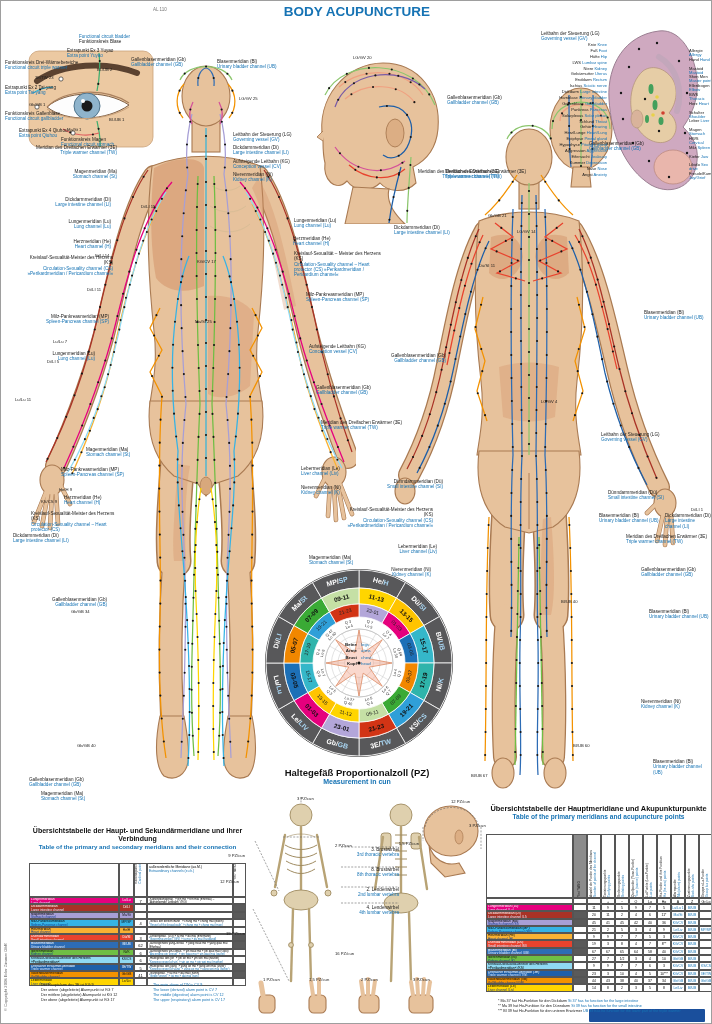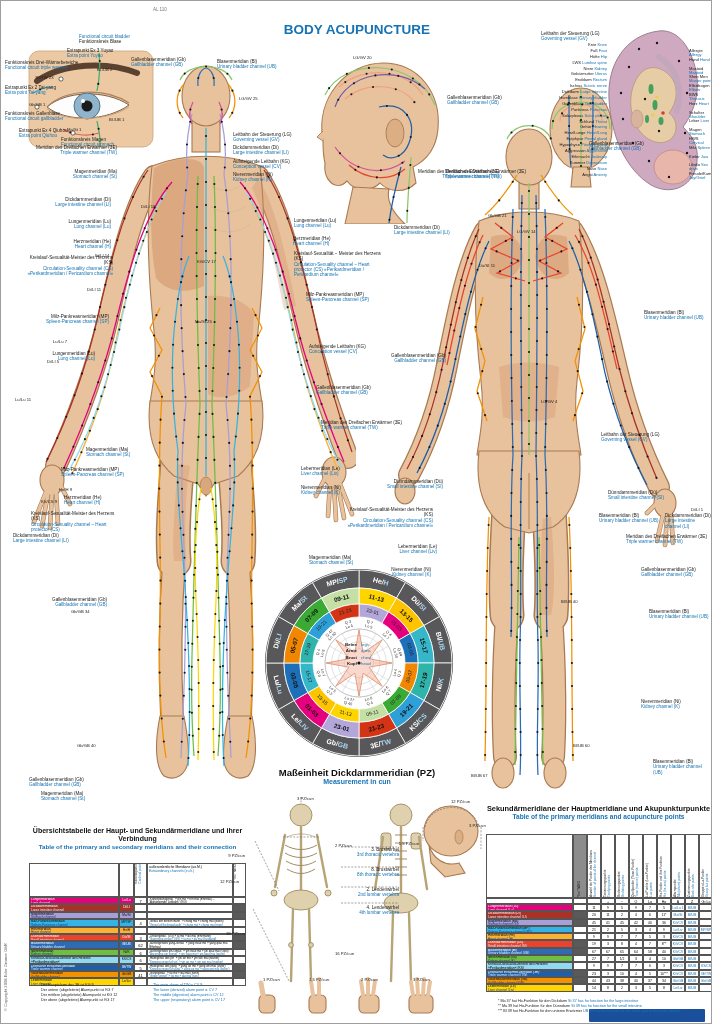--- a/index.html
+++ b/index.html
@@ -1,21 +1,21 @@
 <!DOCTYPE html>
 <html><head>
 <meta charset="utf-8">
 <style>
   html,body{margin:0;padding:0;background:#e8e8e8;}
   #poster{position:relative;width:712px;height:1024px;background:#ffffff;border:1px solid #9e9e9e;
     box-sizing:border-box;overflow:hidden;font-family:"Liberation Sans",sans-serif;margin:0 auto;}
   .abs{position:absolute;}
   #main-title{position:absolute;top:4px;left:0;width:712px;text-align:center;}
   #main-title .de{font-size:30px;font-weight:bold;letter-spacing:1px;color:#111;line-height:1;}
-  #main-title .en{font-size:13.5px;font-weight:bold;color:#1673b4;line-height:1.1;margin-top:18px;}
+  #main-title .en{font-size:13.5px;font-weight:bold;color:#1673b4;line-height:1.1;}
   .lbl{position:absolute;font-size:4.6px;line-height:1.15;max-width:88px;}
   .lbl .de{color:#1c1c1c;display:block;}
   .lbl .en{color:#1673b4;display:block;}
   .lbl.r{text-align:right;}
   .tag{position:absolute;font-size:4.2px;color:#1c1c1c;white-space:nowrap;}
   .sect-title{position:absolute;text-align:center;}
   .sect-title .de{font-weight:bold;color:#111;display:block;}
   .sect-title .en{font-weight:bold;color:#1673b4;display:block;}
   #meas-title .de{font-size:9.5px;} #meas-title .en{font-size:7px;}
   #tblL-title .de{font-size:7px;line-height:1.15;} #tblL-title .en{font-size:6.2px;}
@@ -1242,30 +1242,30 @@
           <rect x="2" y="14" width="24" height="18" rx="5" class="skin"></rect>
           <path class="fingS" style="stroke-width:4" d="M6,14 L4,1"></path>
           <path class="fingS" style="stroke-width:4" d="M11,14 L10,-2"></path>
           <path class="fingS" style="stroke-width:4" d="M16,14 L17,-2"></path>
           <path class="fingS" style="stroke-width:4" d="M21,14 L23,1"></path>
         </g>
     </g>
   </svg>
 
   <div id="meas-title" class="sect-title" style="left:250px;top:766px;width:212px;">
-    <span class="de">Maßeinheit Dickdarmmeridian (PZ)</span>
+    <span class="de">Haltegefäß Proportionalzoll (PZ)</span>
     <span class="en">Measurement in cun</span>
   </div>
 
   <div id="tblL-title" class="sect-title" style="left:28px;top:826px;width:217px;">
     <span class="de">Übersichtstabelle der Haupt- und Sekundärmeridiane und ihrer Verbindung</span>
     <span class="en">Table of the primary and secondary meridians and their connection</span>
   </div>
   <div id="tblR-title" class="sect-title" style="left:483px;top:803px;width:229px;">
-    <span class="de">Sekundärmeridiane der Hauptmeridiane und Akupunkturpunkte</span>
+    <span class="de">Übersichtstabelle der Hauptmeridiane und Akupunkturpunkte</span>
     <span class="en">Table of the primary meridians and acupuncture points</span>
   </div>
 
   <div id="tableL" class="abs" style="left:28px;top:862px;width:217px;">
       <div class="trow" style="height: 34px;">
         <div class="tcell" style="width: 90px;"></div>
         <div class="tcell" style="width: 15px;"></div>
         <div class="tcell" style="width: 13px;">
           <div class="vert">
             <span class="de">Kardinalpunkt</span>

